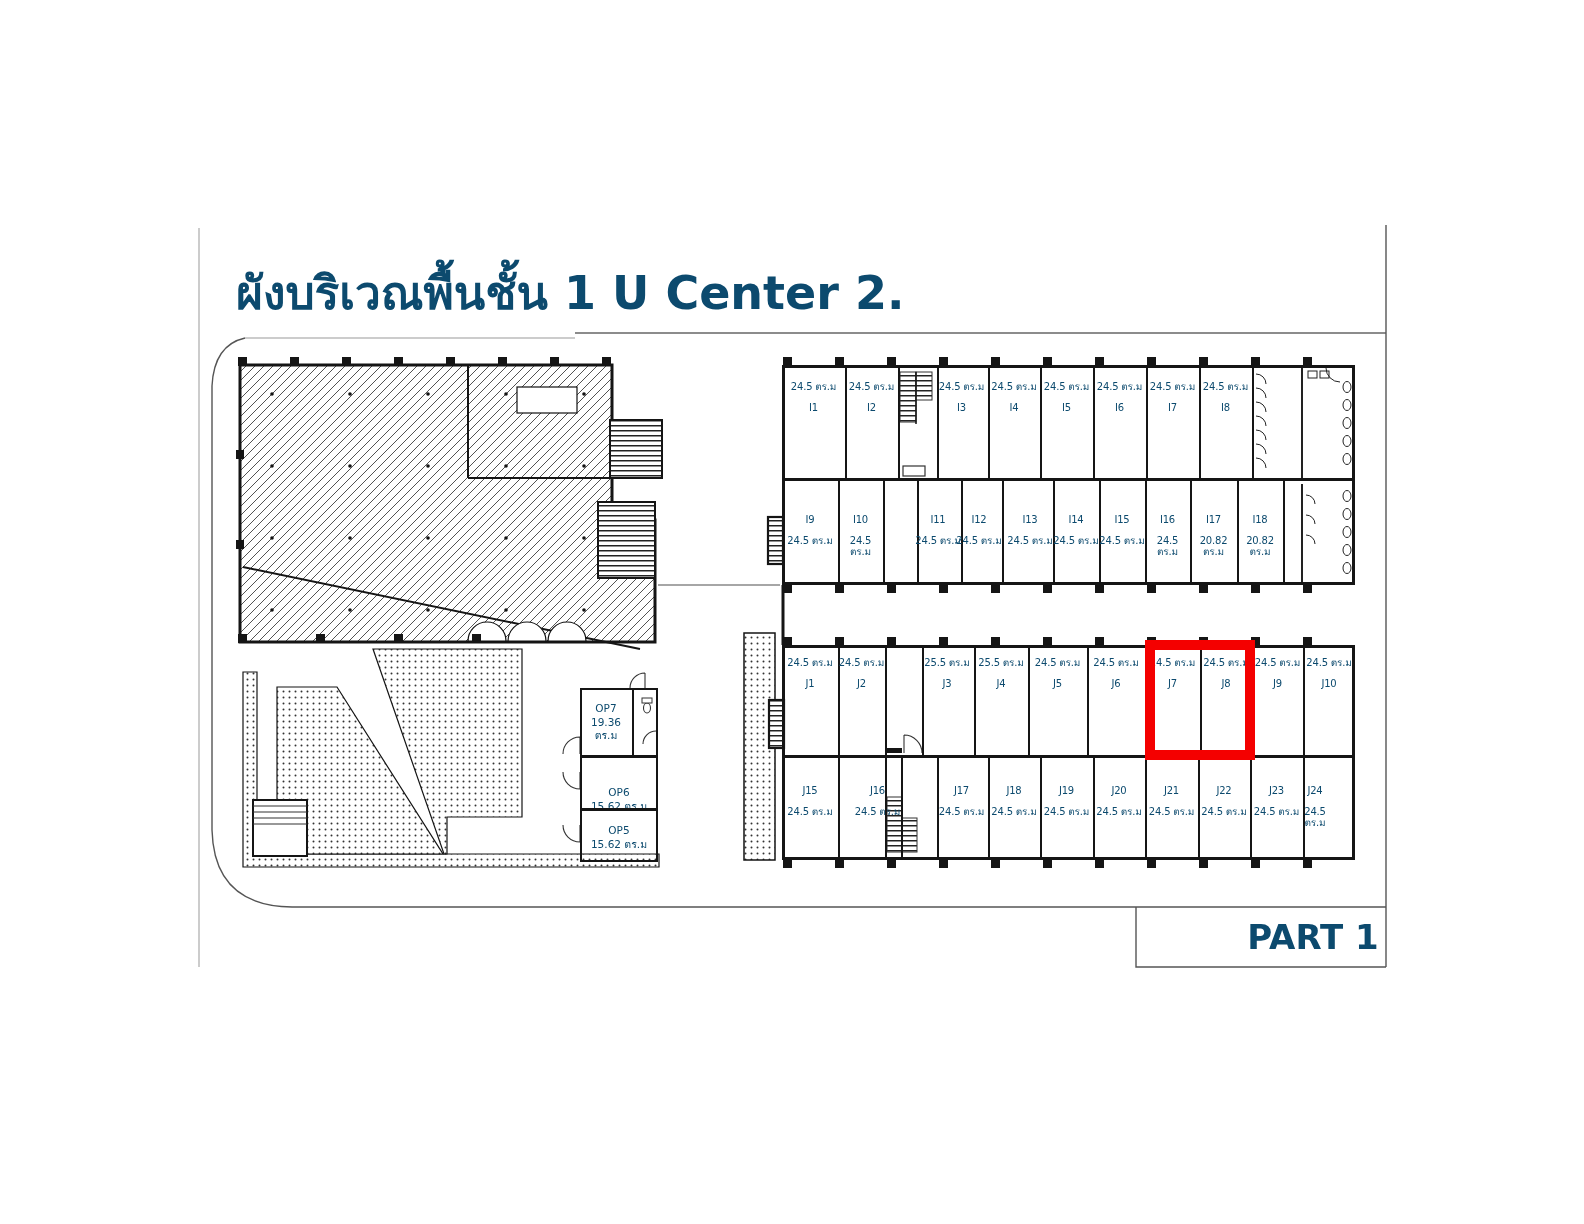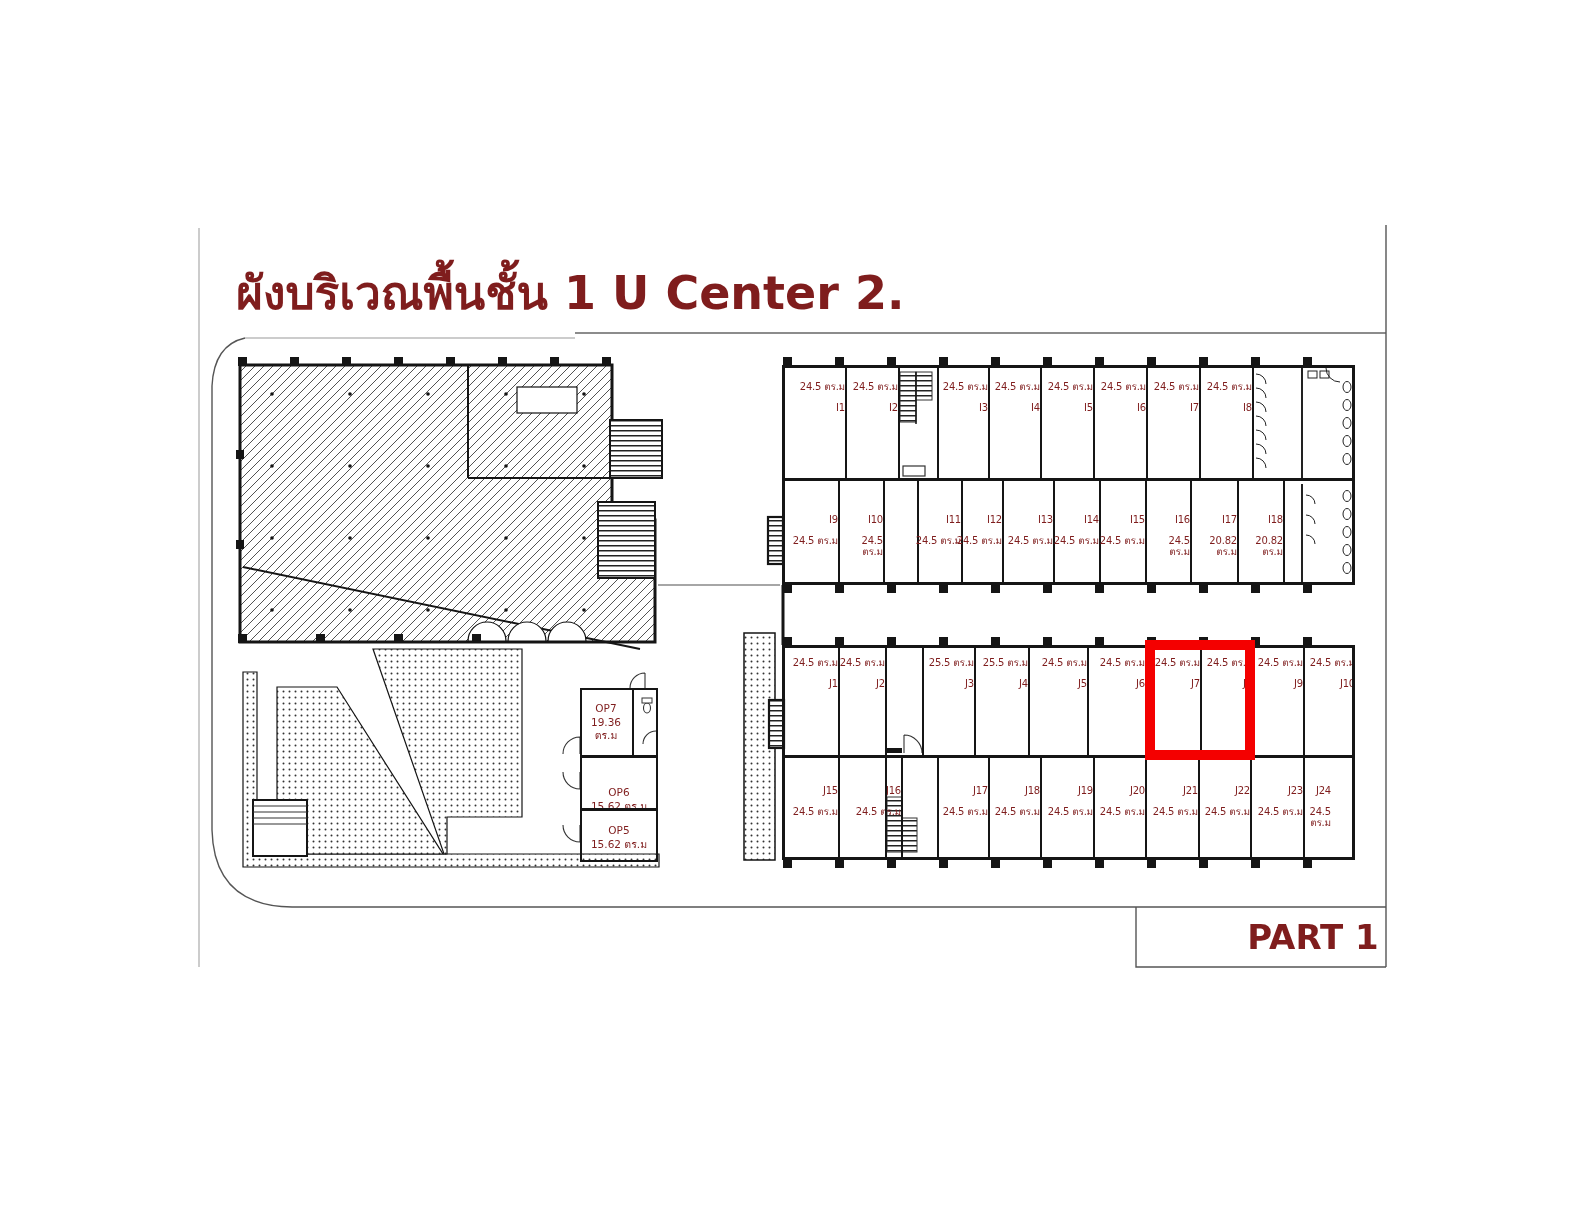--- a/index.html
+++ b/index.html
@@ -1,30 +1,30 @@
 <!DOCTYPE html>
 <html><head>
 <meta charset="utf-8">
 <style>
   html,body{margin:0;padding:0;background:#fff;}
   .page{position:relative;width:1584px;height:1224px;background:#fff;overflow:hidden;
-        font-family:"DejaVu Sans","Liberation Sans",sans-serif;color:#7f1d1d;}
+        font-family:"DejaVu Sans","Liberation Sans",sans-serif;color:#0c4a6e;}
   .bg{position:absolute;left:0;top:0;z-index:1;}
   .title{position:absolute;left:236px;top:256px;font-size:46px;font-weight:bold;white-space:nowrap;z-index:3;}
   .part{position:absolute;left:1190px;top:910px;width:246px;height:54px;display:flex;align-items:center;
         justify-content:center;font-size:34px;font-weight:bold;z-index:3;}
   .bld{position:absolute;z-index:2;}
   .bld-i{left:782px;top:365px;width:573px;height:220px;}
   .bld-j{left:782px;top:645px;width:573px;height:215px;}
   .bwall{position:absolute;inset:0;border:3px solid #151515;pointer-events:none;}
   .row{position:absolute;left:0;right:0;}
   .r1i{top:0;height:113px;}  .r2i{top:115px;height:105px;}
   .r1j{top:0;height:110px;}  .r2j{top:112px;height:103px;}
   .hdiv{position:absolute;left:0;right:0;height:3px;background:#151515;}
-  .cell{position:absolute;top:0;bottom:0;border-right:2px solid #151515;text-align:right;
+  .cell{position:absolute;top:0;bottom:0;border-right:2px solid #151515;text-align:center;
         font-size:10px;line-height:1.15;letter-spacing:-0.2px;}
   .bl{border-left:2px solid #151515;}
   .nb{border-right:none;}
   .l1{margin-bottom:9px;}
   .pt16{padding-top:16px;} .pt34{padding-top:34px;} .pt12{padding-top:12px;} .pt28{padding-top:28px;}
   .colstrip{position:absolute;left:1px;right:1px;height:8px;
         background:repeating-linear-gradient(90deg,#151515 0 9px,transparent 9px 52px);}
   .cs-t{top:-8px;} .cs-b{bottom:-8px;}
   .op{position:absolute;left:580px;top:688px;width:78px;height:174px;z-index:2;}
   .opwall{position:absolute;inset:0;border:2.5px solid #151515;pointer-events:none;}

